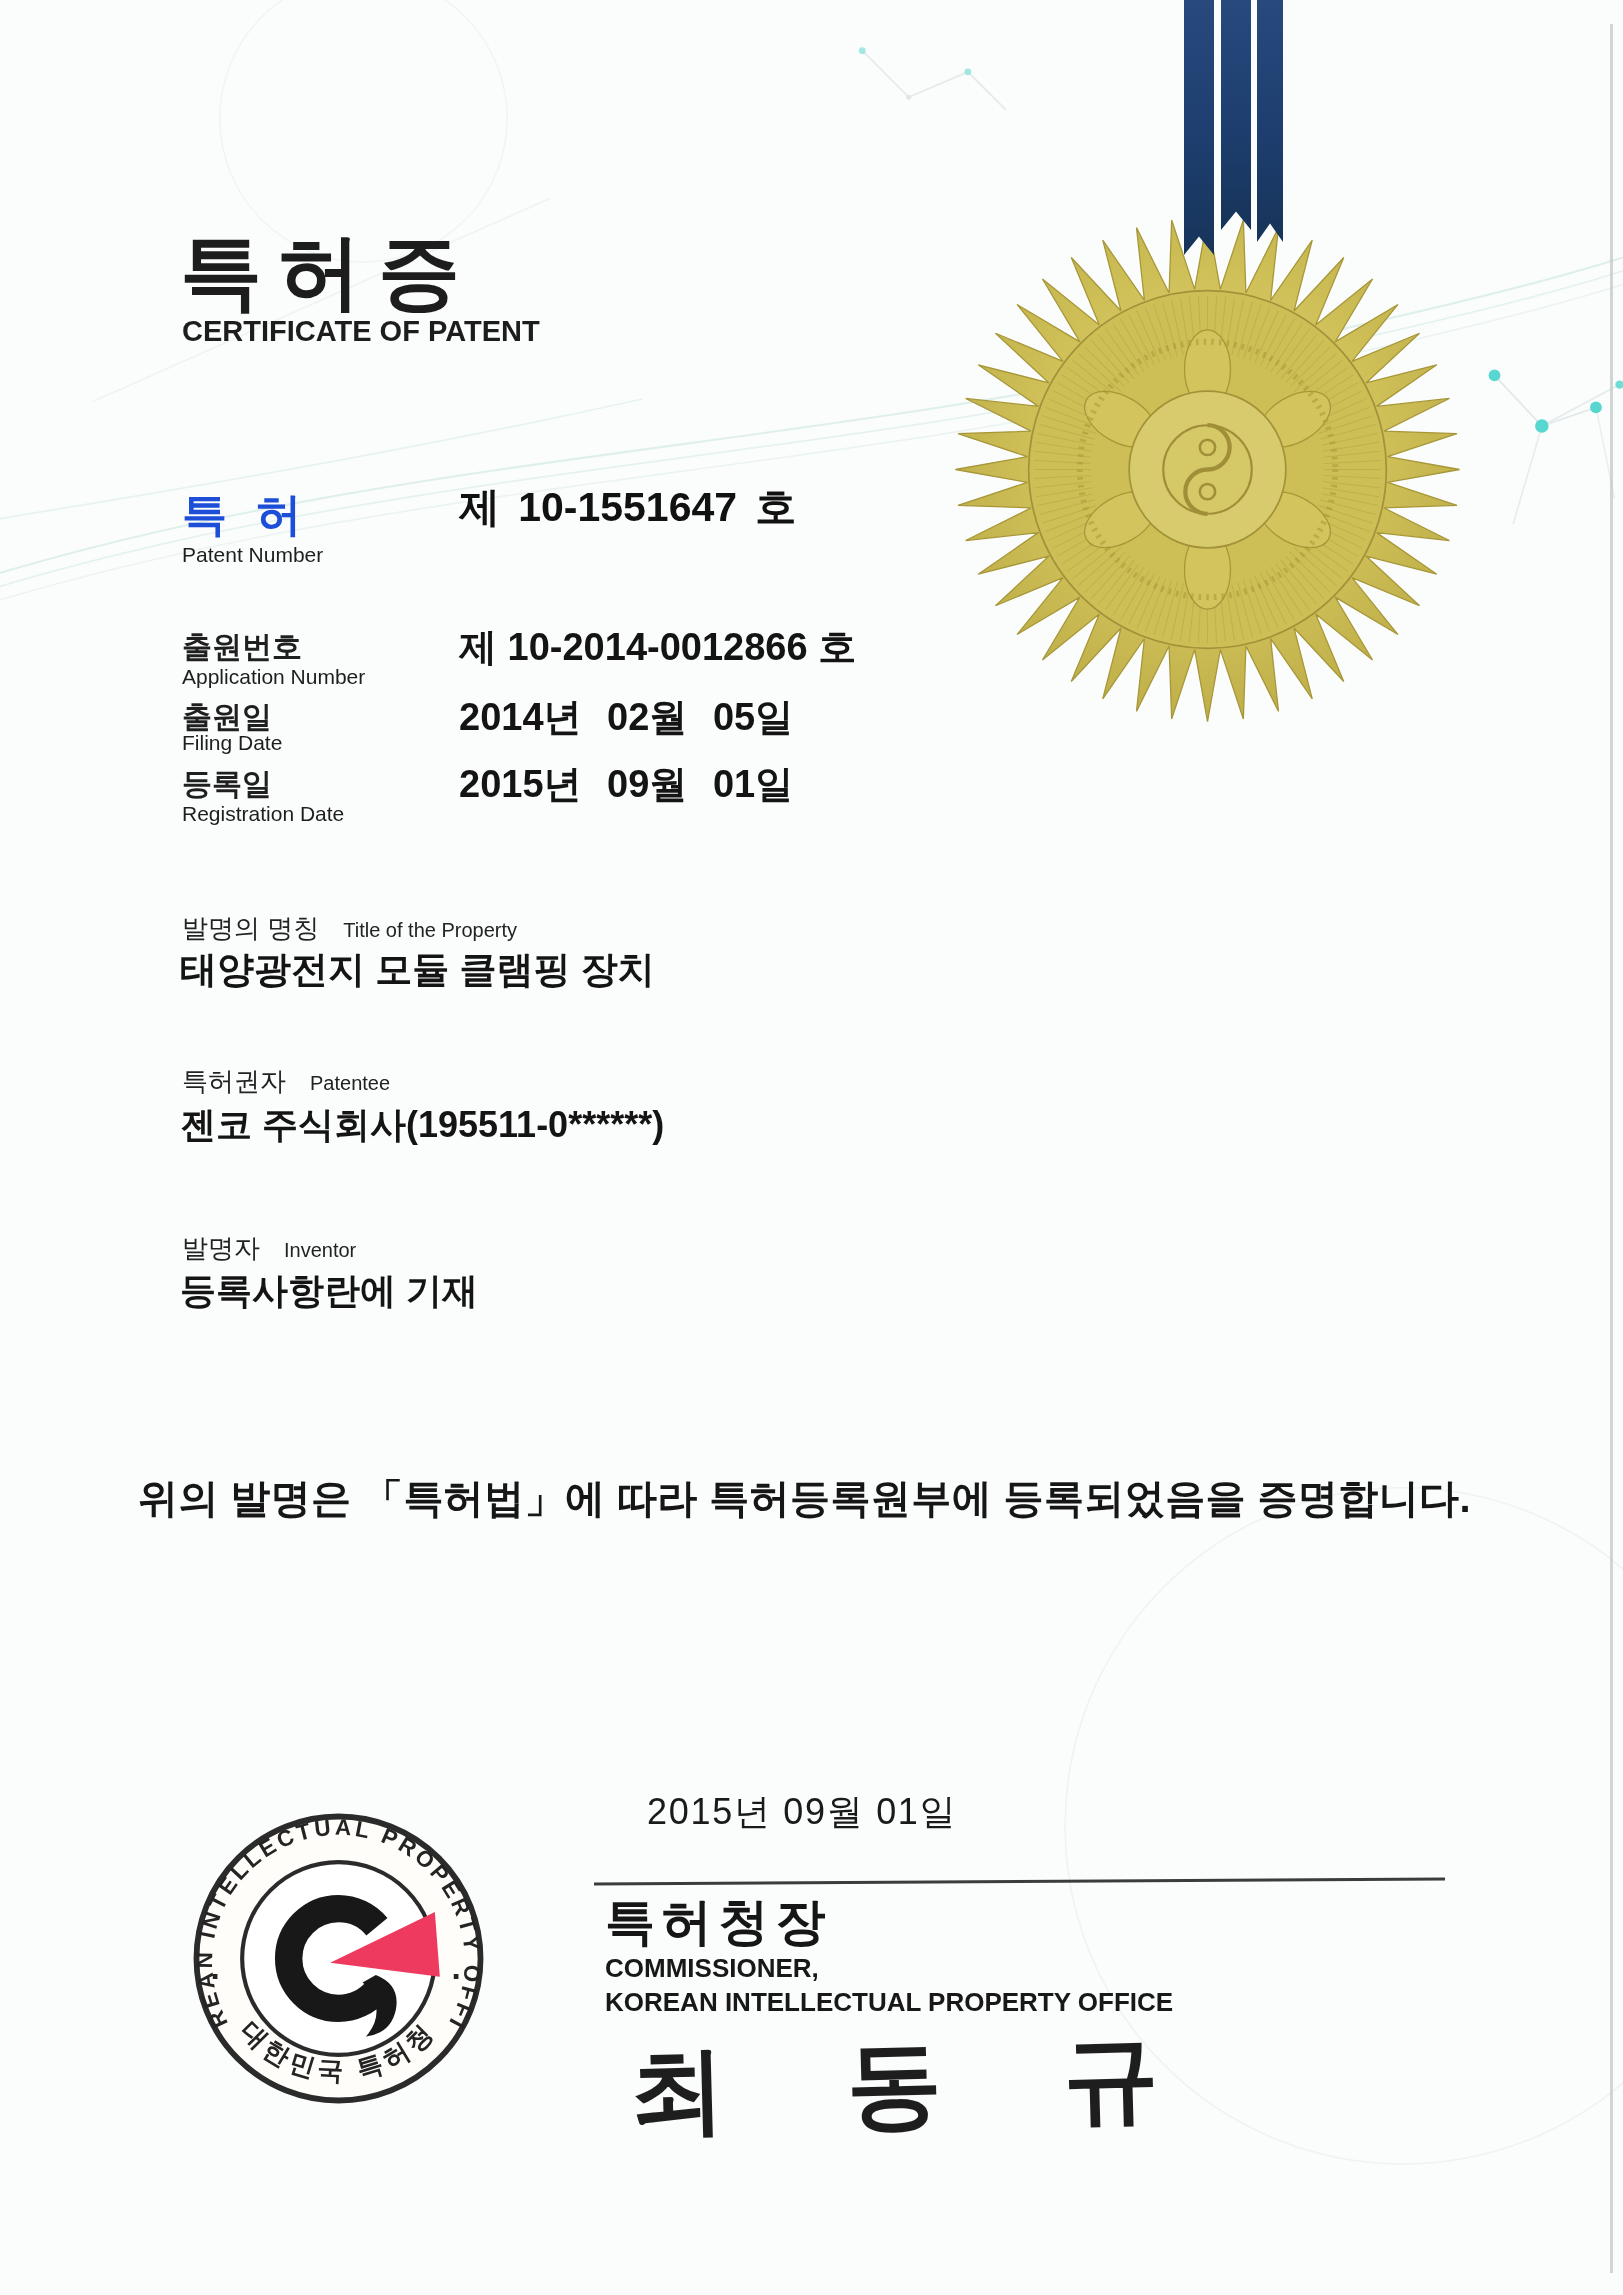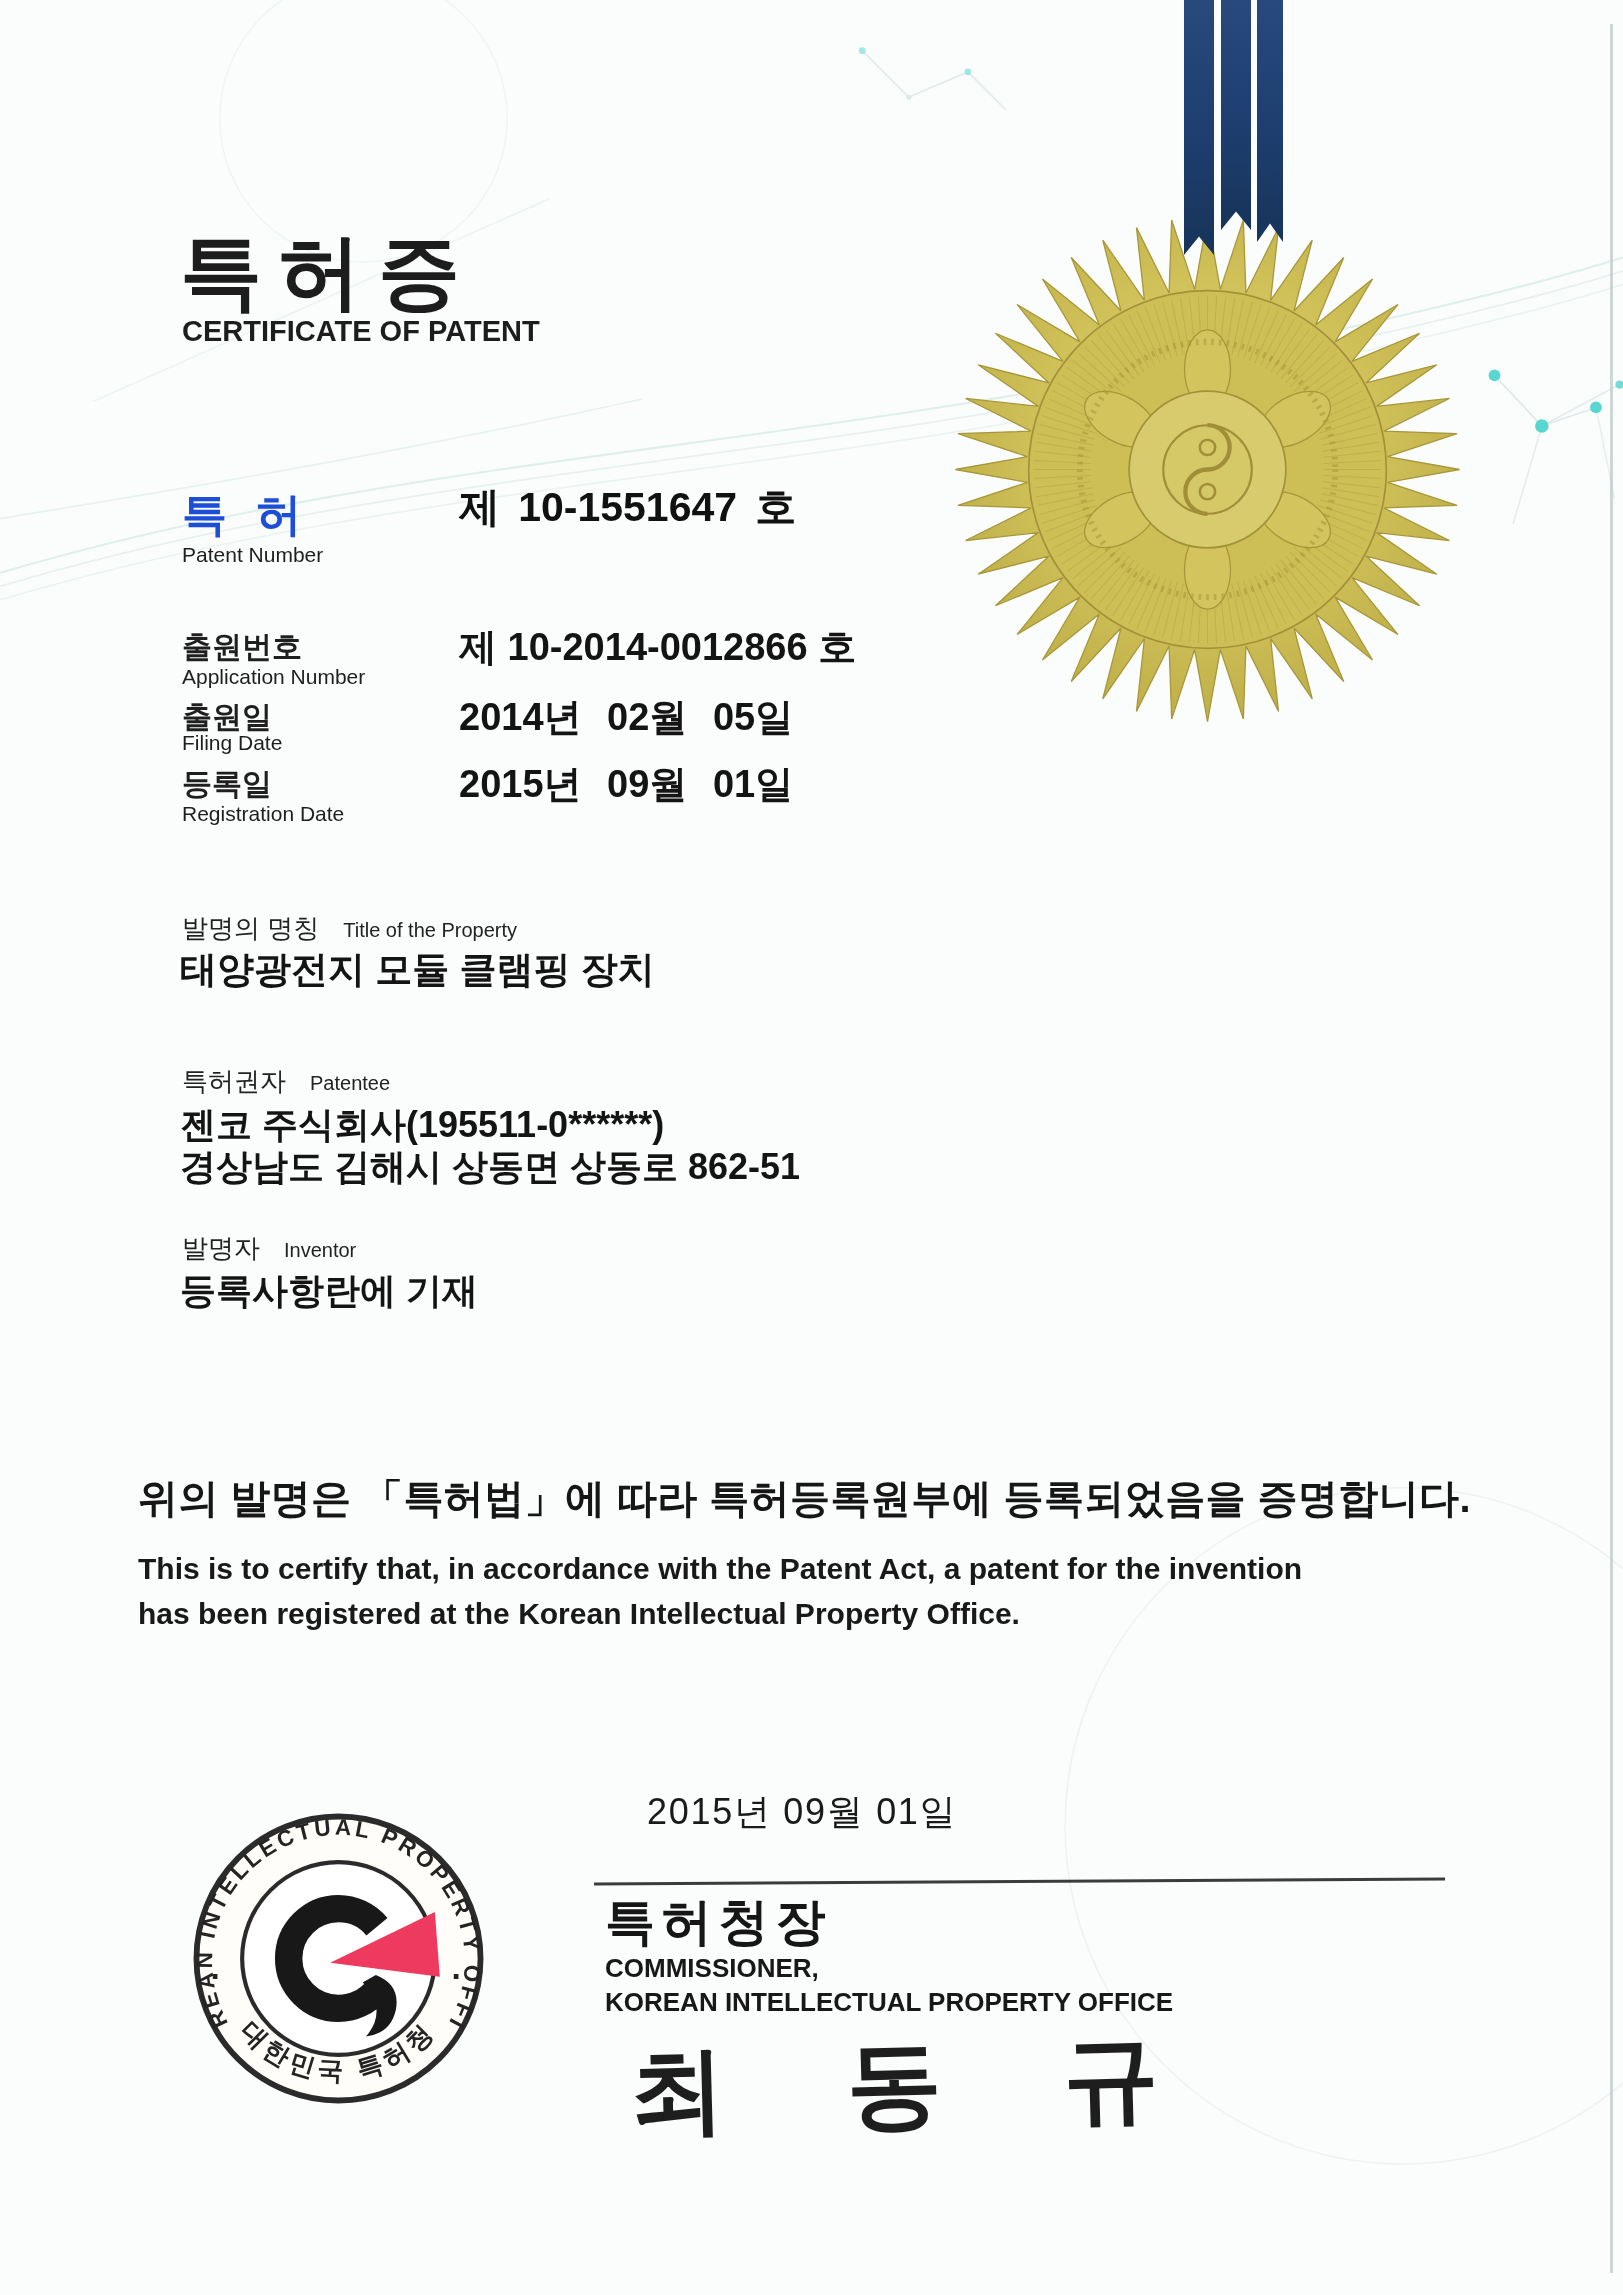--- a/index.html
+++ b/index.html
@@ -260,32 +260,27 @@
 
   <div class="sec-label" style="top:911px;">
     <span>발명의 명칭</span><span class="en">Title of the Property</span>
   </div>
   <div class="sec-value" style="top:945px;">태양광전지 모듈 클램핑 장치</div>
 
   <div class="sec-label" style="top:1064px;">
     <span>특허권자</span><span class="en">Patentee</span>
   </div>
   <div class="sec-value" style="top:1101px;font-size:36px;">젠코 주식회사(195511-0******)</div>
-  <div class="sec-value" style="top:1143px;font-size:36px;">경상남도 김해시 상동면 상동로  862-51</div>
 
   <div class="sec-label" style="top:1231px;">
     <span>발명자</span><span class="en">Inventor</span>
   </div>
   <div class="sec-value" style="top:1267px;font-size:36px;">등록사항란에 기재</div>
 
   <div class="stmt-kr">위의 발명은 「특허법」에 따라 특허등록원부에 등록되었음을 증명합니다.</div>
-  <div class="stmt-en">
-    <div>This is to certify that, in accordance with the Patent Act, a patent for the invention</div>
-    <div>has been registered at the Korean Intellectual Property Office.</div>
-  </div>
 
   <div class="issue-date">2015년 09월 01일</div>
 
   <div class="comm-rule"></div>
   <div class="comm-kr">특허청장</div>
   <div class="comm-en1">COMMISSIONER,</div>
   <div class="comm-en2">KOREAN INTELLECTUAL PROPERTY OFFICE</div>
 
   <div class="signature">최 동 규</div>
 

